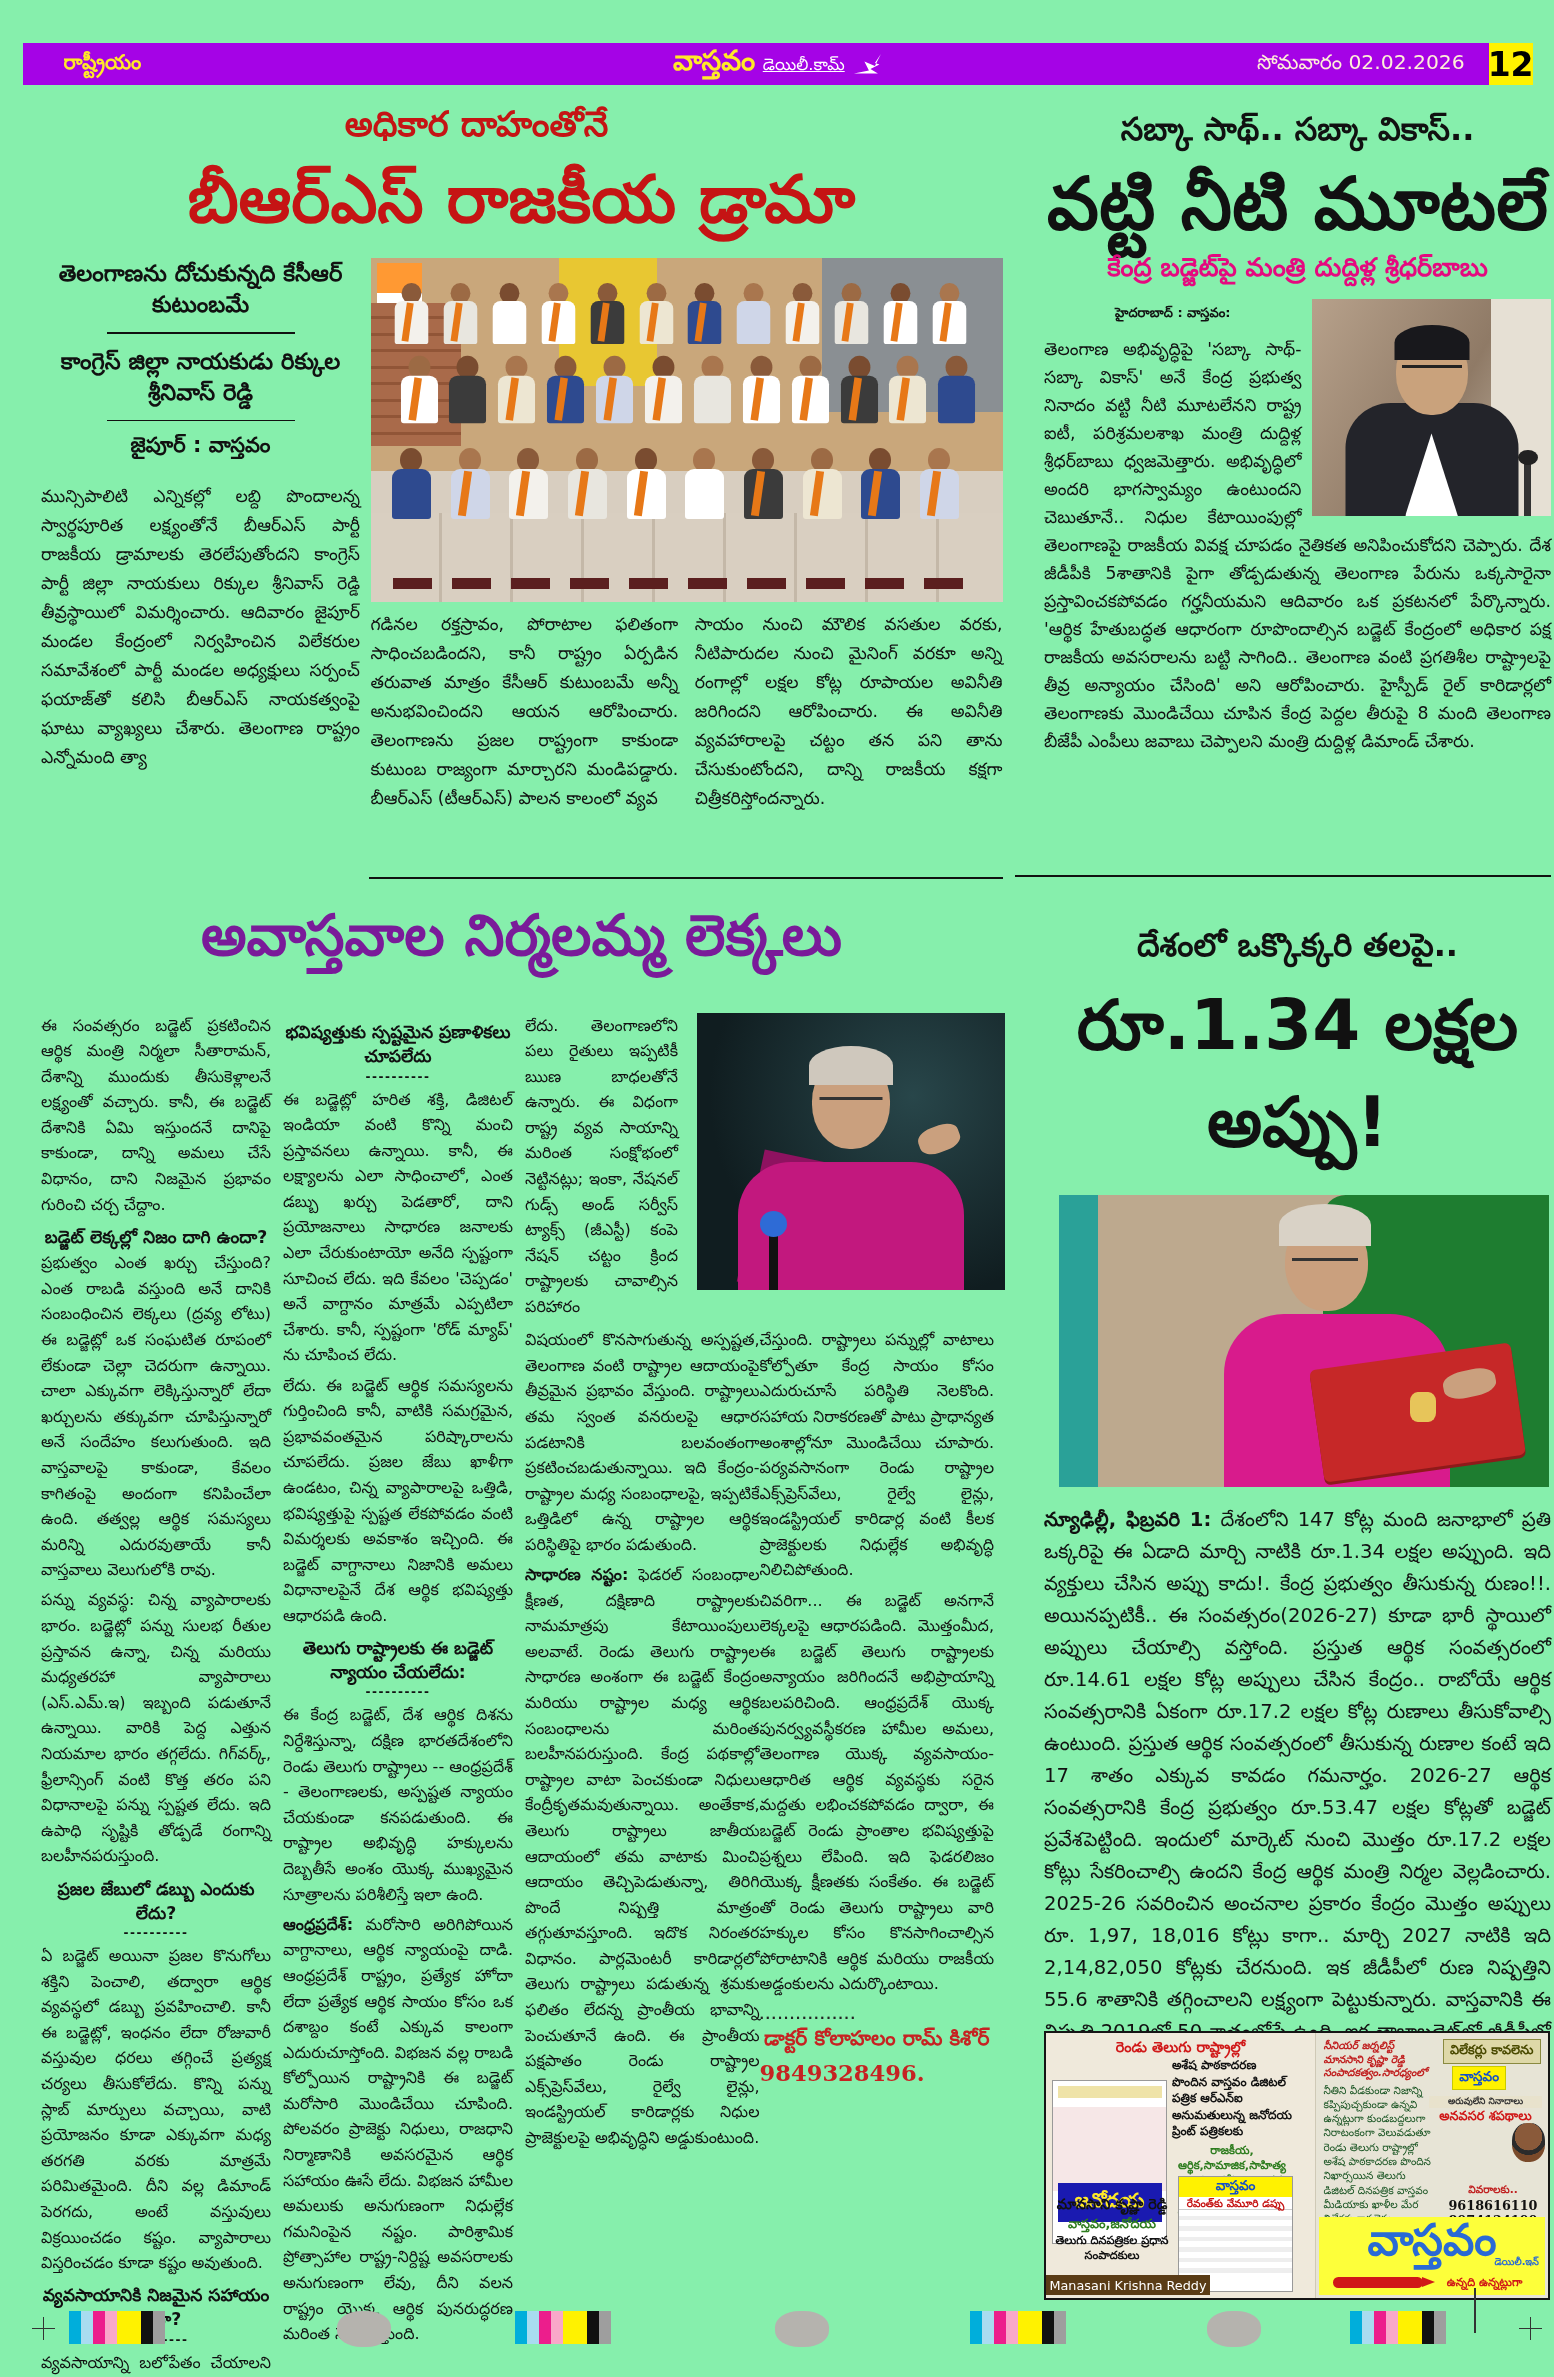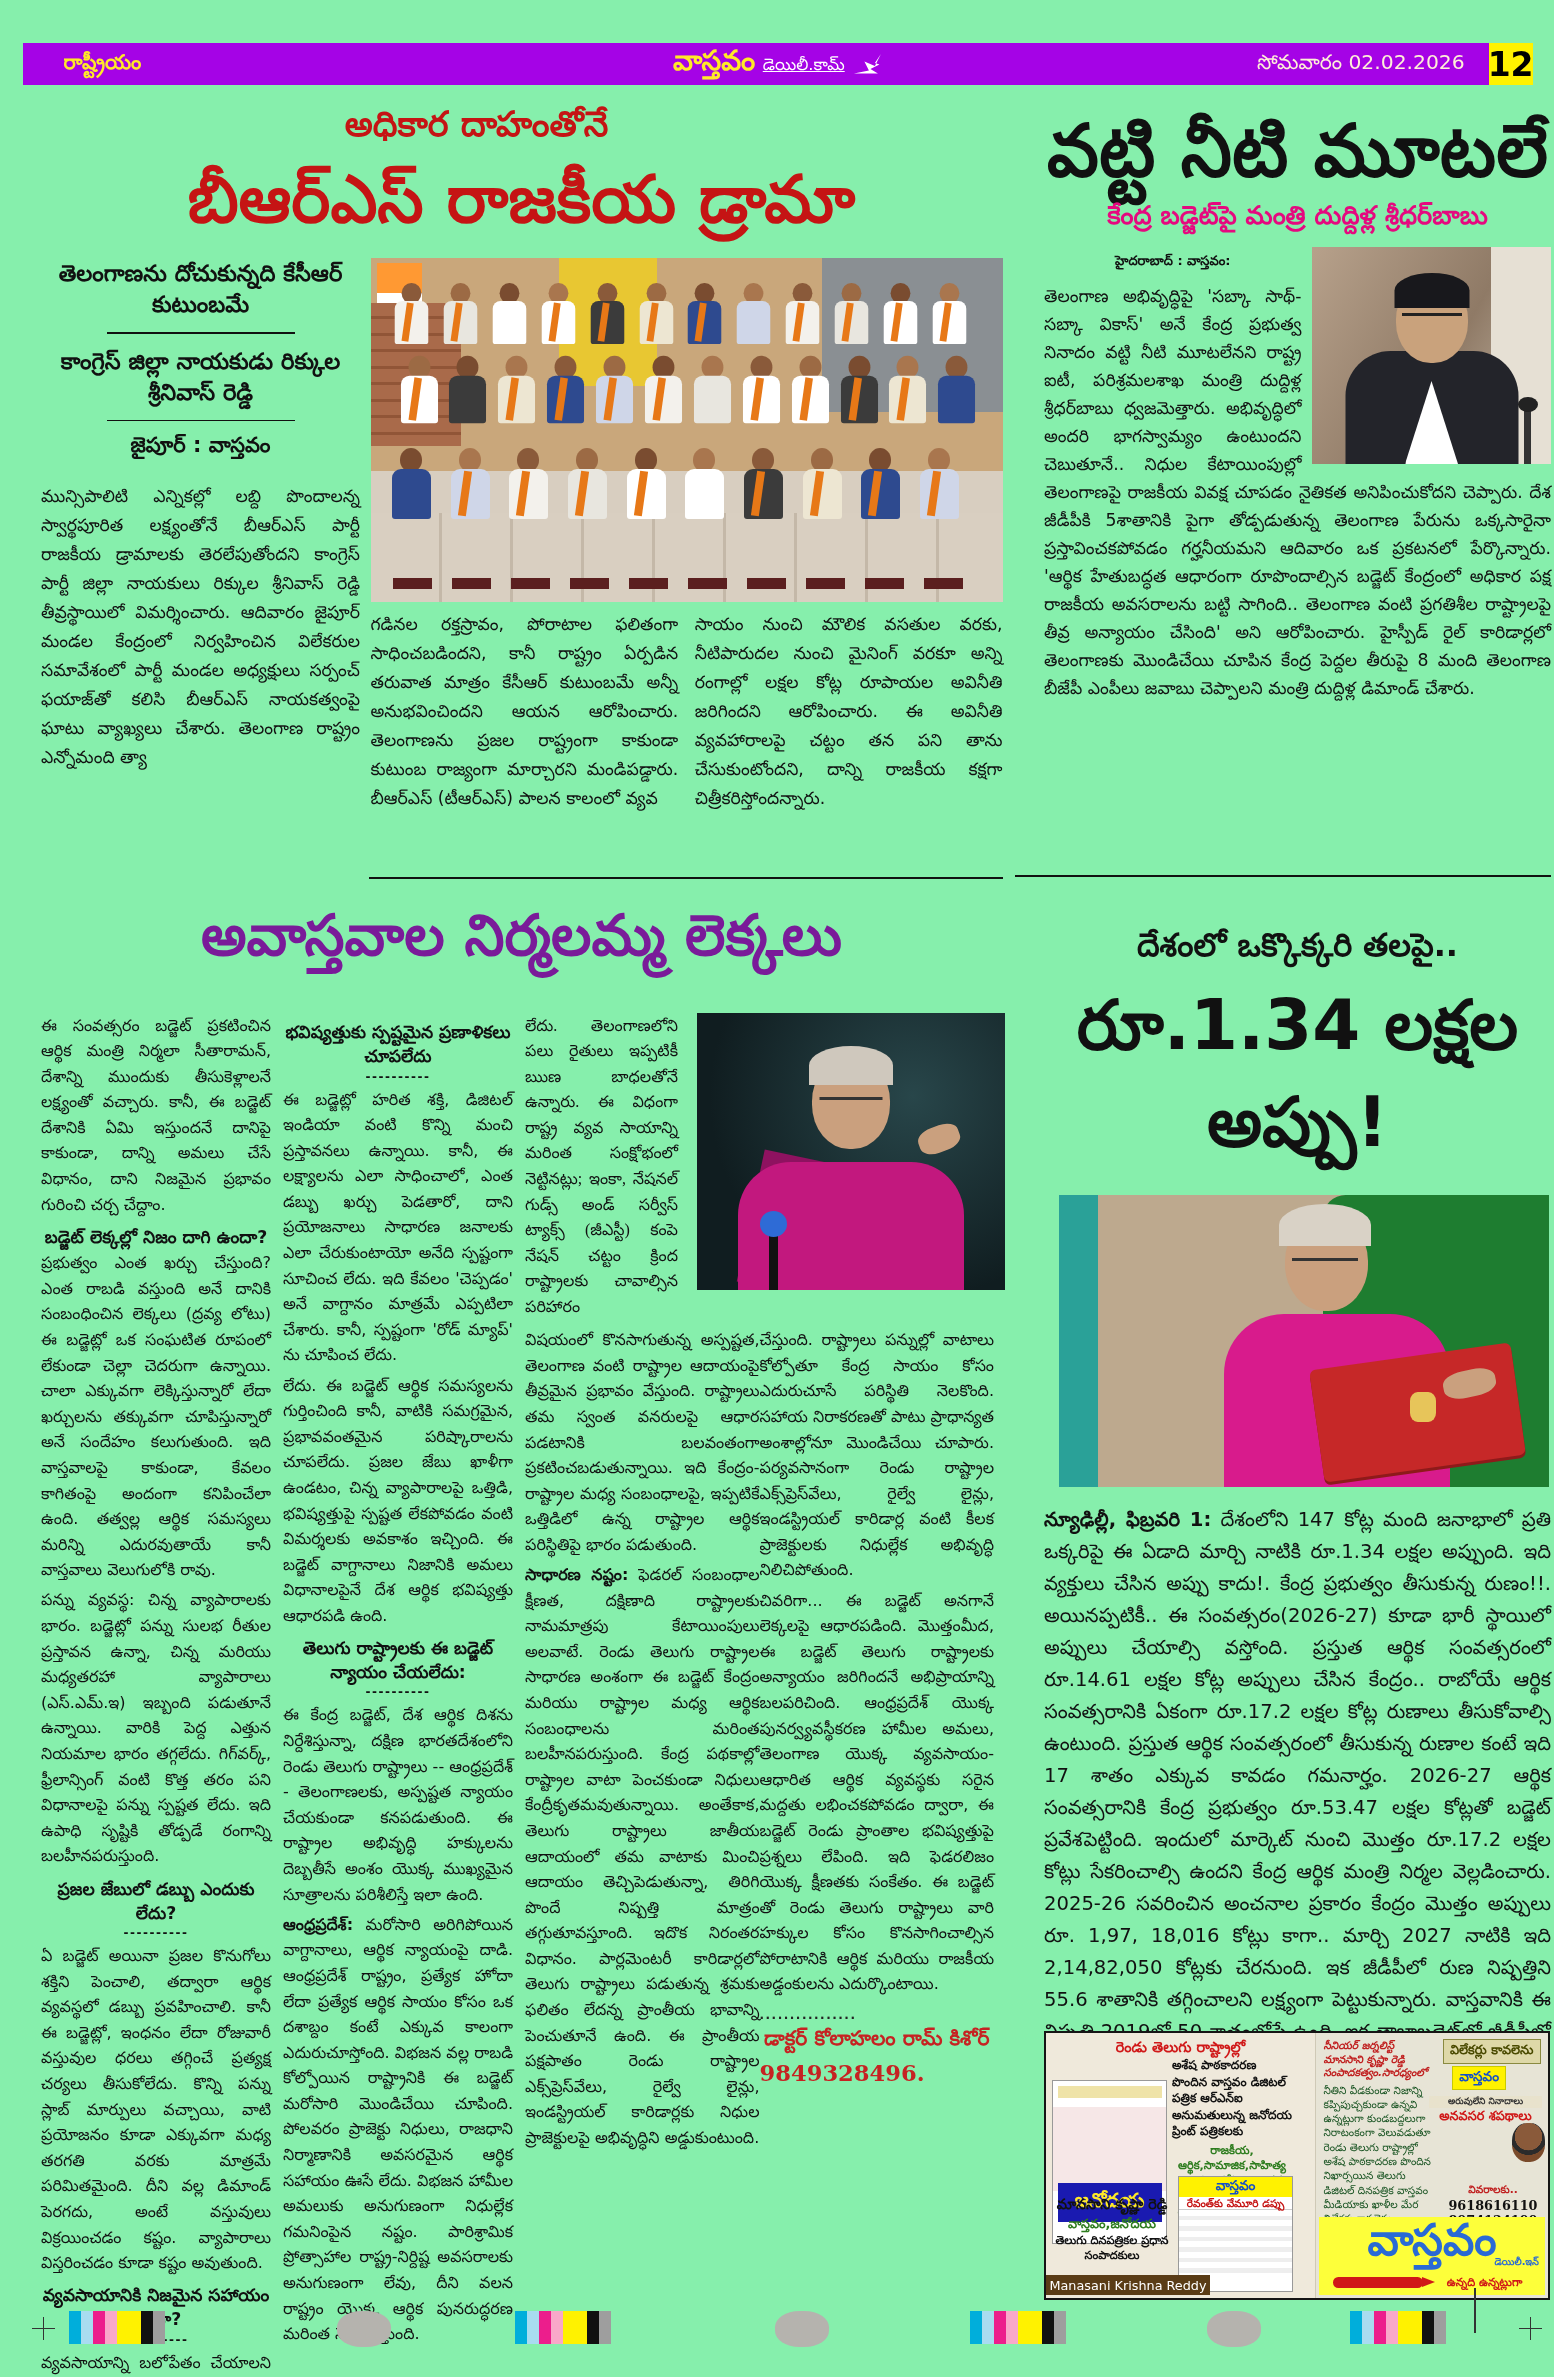--- a/index.html
+++ b/index.html
@@ -51,21 +51,21 @@
   .a3 .kicker{text-align:center;font-size:32px;font-weight:bold;margin-top:35px;}
   .a3 .headline{text-align:center;font-size:69px;font-weight:800;margin-top:13.5px;}
   .ph-folder{width:490px;height:292px;margin:16.5px 0 0 15px;}
   .a3-body{margin-top:16.5px;font-size:19.6px;line-height:32px;}
   
   .mid{position:absolute;left:41px;top:891px;width:961px;}
   .mid .headline{text-align:center;color:#7A1B99;font-size:57px;font-weight:800;margin:10.5px 0 0 0;}
   .mid-cols{display:flex;gap:12px;margin-top:30px;}
   .mid-col{width:230px;flex:none;}
   .mid-sub{width:469px;flex:none;}
-  .mid-sub-row1{display:flex;gap:19px;font-family:Liberation Serif, serif;}
+  .mid-sub-row1{display:flex;gap:19px;}
   .col3top{width:153px;flex:none;font-size:16px;line-height:25.6px;}
   .ph-speaking{width:308px;height:277px;flex:none;}
   .mid-sub-row2{display:flex;gap:0;margin-top:7.5px;}
   .mid-sub-row2>div{flex:1;}
   .byline{color:#C62222;font-weight:bold;font-size:20.3px;text-align:center;margin-top:4.5px;}
   .byphone{color:#C62222;font-weight:bold;font-size:22.6px;text-align:left;margin-top:4.5px;
            font-family:"DejaVu Serif","Liberation Serif",serif;}
   
   .ads{position:absolute;left:1044px;top:2031px;width:502px;height:265px;border:2.3px solid #151515;
        display:flex;background:#EFE9DB;}
@@ -379,20 +379,21 @@
           </div>
         <div class="a1-cols">
           <div class="just">గడినల రక్తస్రావం, పోరాటాల ఫలితంగా సాధించబడిందని, కానీ రాష్ట్రం ఏర్పడిన తరువాత మాత్రం కేసీఆర్ కుటుంబమే అన్నీ అనుభవించిందని ఆయన ఆరోపించారు. తెలంగాణను ప్రజల రాష్ట్రంగా కాకుండా కుటుంబ రాజ్యంగా మార్చారని మండిపడ్డారు. బీఆర్ఎస్ (టీఆర్ఎస్) పాలన కాలంలో వ్యవ</div>
           <div class="just">సాయం నుంచి మౌలిక వసతుల వరకు, నీటిపారుదల నుంచి మైనింగ్ వరకూ అన్ని రంగాల్లో లక్షల కోట్ల రూపాయల అవినీతి జరిగిందని ఆరోపించారు. ఈ అవినీతి వ్యవహారాలపై చట్టం తన పని తాను చేసుకుంటోందని, దాన్ని రాజకీయ కక్షగా చిత్రీకరిస్తోందన్నారు.</div>
         </div>
       </div>
     </div>
   </div>
 
   <div class="a2">
+    <div class="kicker">సబ్కా సాథ్.. సబ్కా వికాస్..</div>
     <div class="headline">వట్టి నీటి మూటలే</div>
     <div class="deck">కేంద్ర బడ్జెట్‌పై మంత్రి దుద్దిళ్ల శ్రీధర్‌బాబు</div>
     <div class="a2-body">
       <div class="photo-frame ph-minister">
         <div class="pm-door"></div>
         <div class="pm-suit"></div>
         <div class="pm-shirt"></div>
         <div class="pm-head"></div>
         <div class="pm-hair"></div>
         <div class="pm-glass"></div>

